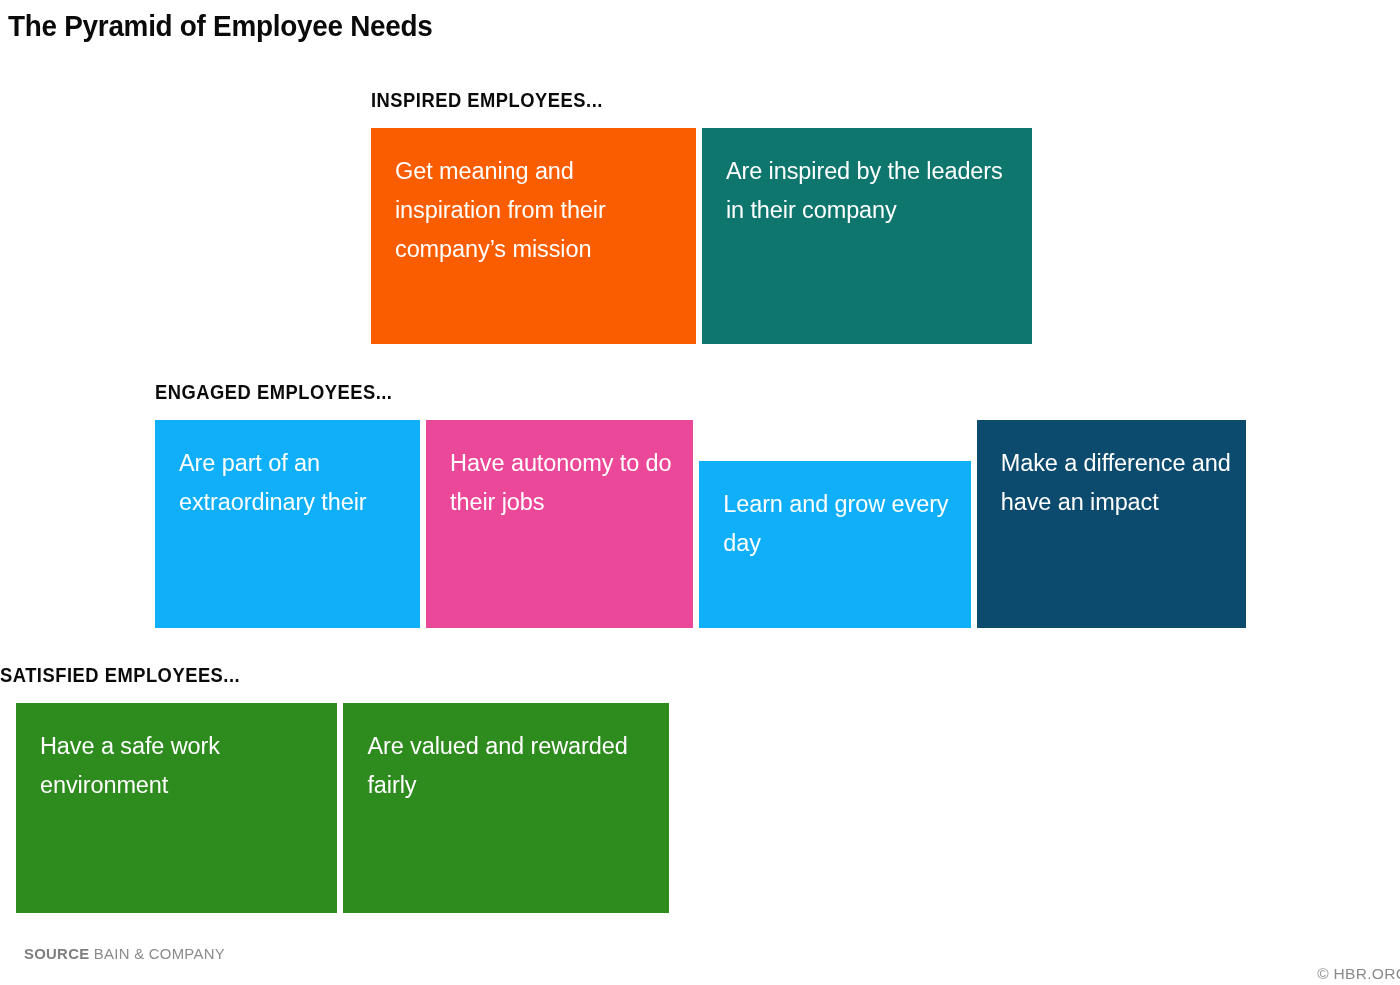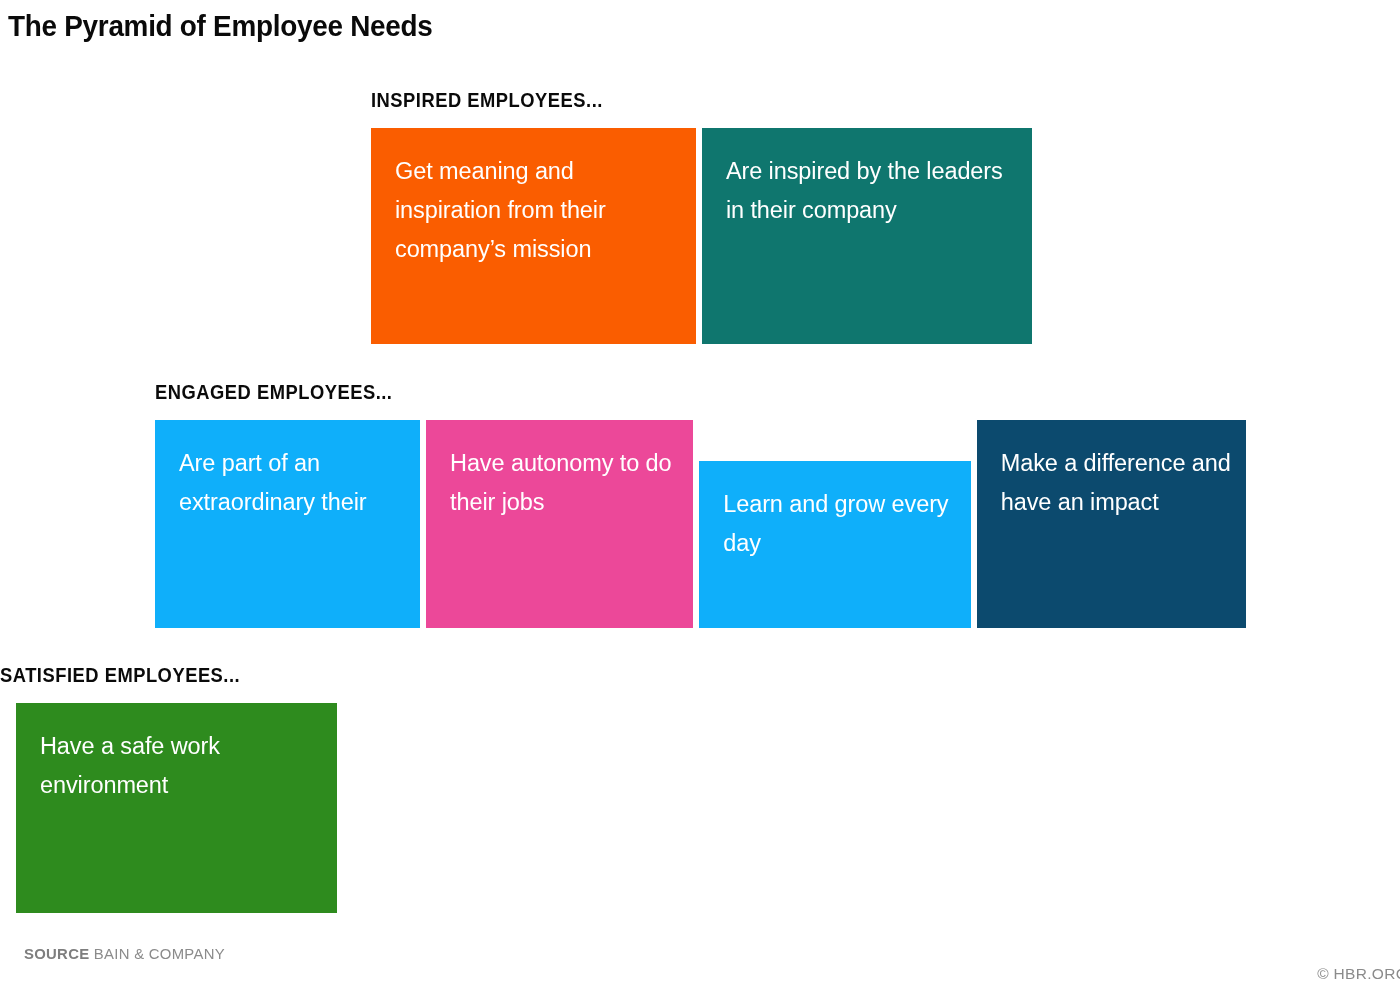--- a/index.html
+++ b/index.html
@@ -139,20 +139,23 @@
     <span>Make a difference and have an impact</span>
   </div>
 </div>
 
 <div class="tier-label" id="tier-satisfied-label">SATISFIED EMPLOYEES...</div>
 
 <div class="tier-row" id="tier-satisfied-row">
   <div class="box" style="background:#2E8B1E; width:24.8%;">
     <span>Have a safe work environment</span>
   </div>
+  <div class="box" style="background:#2E8B1E; width:25.1%;">
+    <span>Are valued and rewarded fairly</span>
+  </div>
 </div>
 
 <div class="footer">
   <div class="footer-source">
     <span class="strong">SOURCE</span><span>&nbsp;</span><span>BAIN &amp; COMPANY</span>
   </div>
   <div class="footer-credit">© HBR.ORG</div>
 </div>
 
 </body></html>

